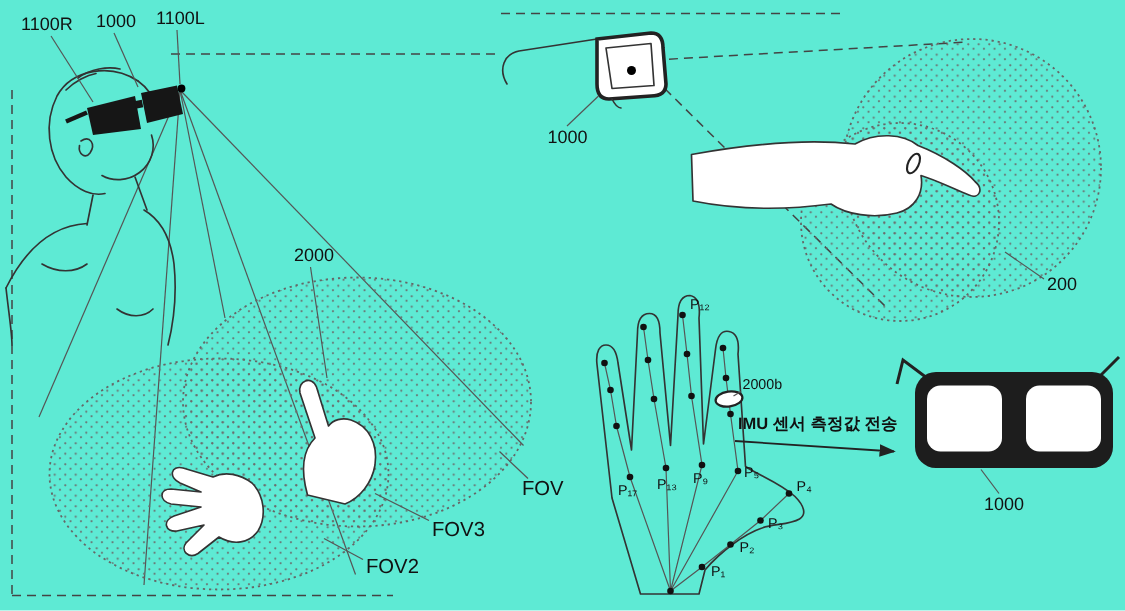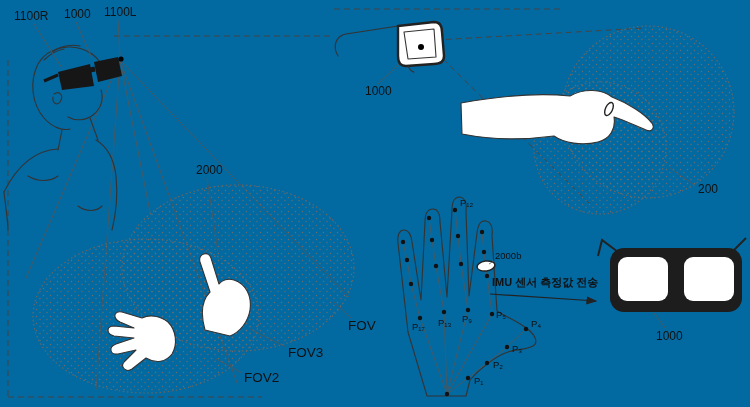--- a/index.html
+++ b/index.html
@@ -1,16 +1,16 @@
 <!DOCTYPE html>
 <html><head>
 <meta charset="utf-8">
 <style>
   html,body{margin:0;padding:0;background:#ffffff;}
-  .stage{position:relative;width:750px;height:407px;background:#0369a1;overflow:hidden;
+  .stage{position:relative;width:750px;height:407px;background:#5eead4;overflow:hidden;
          font-family:"Liberation Sans", sans-serif;}
   svg{position:absolute;left:0;top:0;}
   .lbl{font:12px "Liberation Sans", sans-serif;fill:#111;}
   .lbl-lg{font:13.5px "Liberation Sans", sans-serif;fill:#111;}
   .lbl-sm{font:9.5px "Liberation Sans", sans-serif;fill:#111;}
   .lbl-kr{font:600 11px "Liberation Sans", sans-serif;fill:#111;}
   .sketch{fill:none;stroke:#333;stroke-width:1.1;stroke-linecap:round;stroke-linejoin:round;}
   .thin{fill:none;stroke:#555;stroke-width:0.8;}
   .dash{fill:none;stroke:#444;stroke-width:1;stroke-dasharray:6 4;}
   .dotline{stroke:#666;stroke-width:1.2;stroke-dasharray:1.5 2.6;fill:url(#stipple);}

